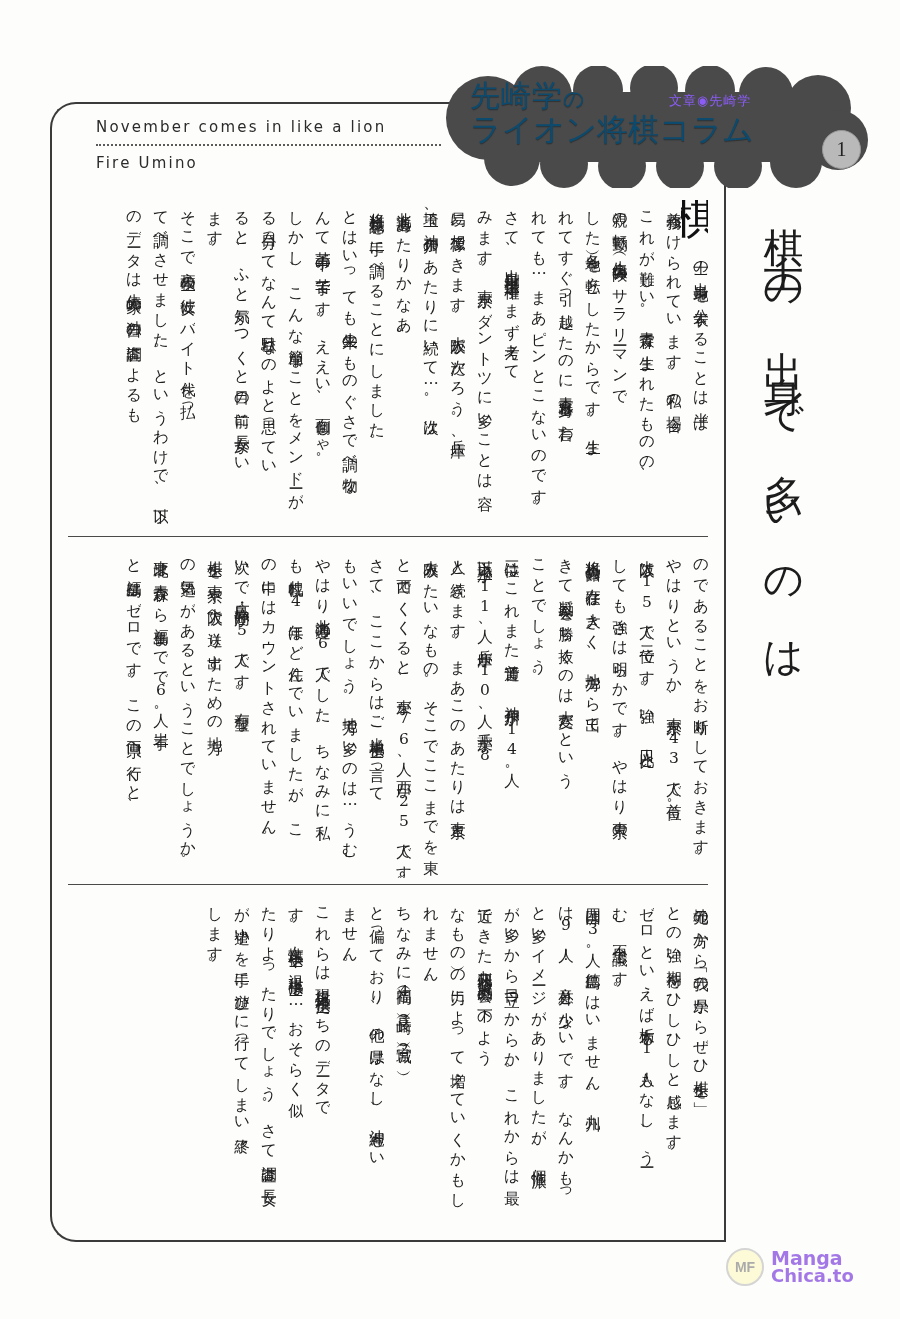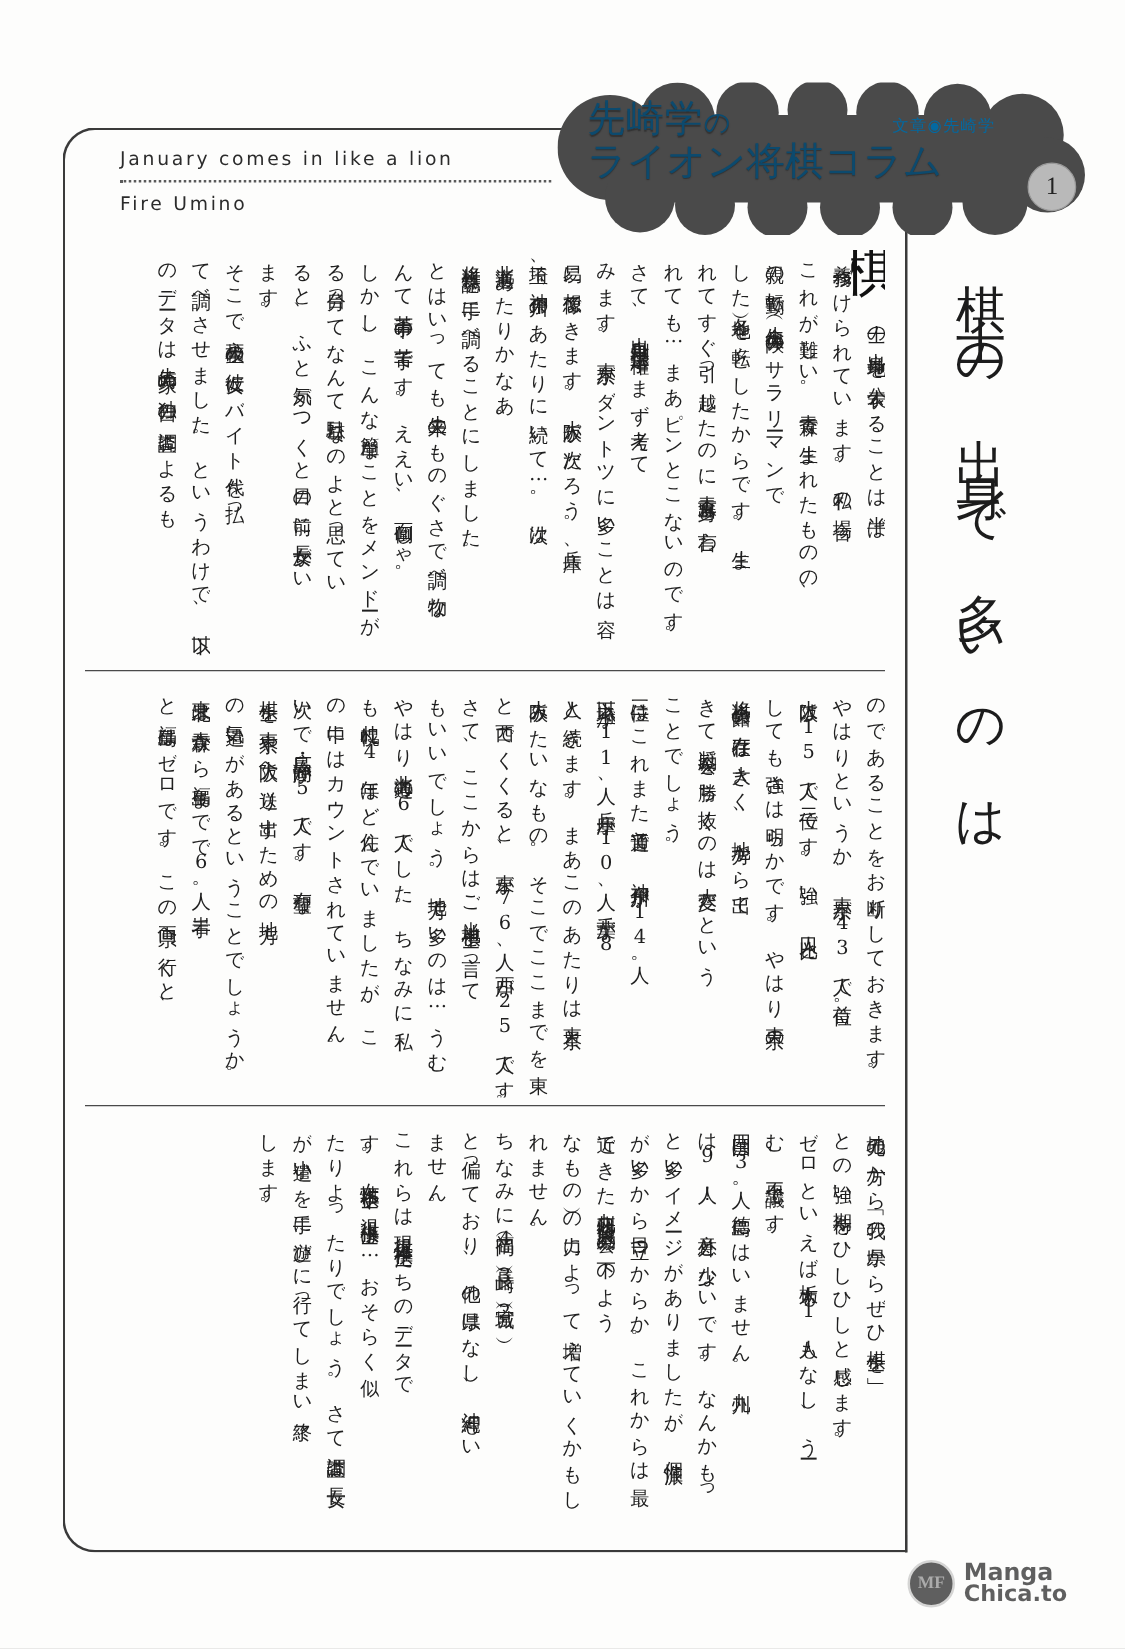--- a/index.html
+++ b/index.html
@@ -50,22 +50,22 @@
     color:#0c4a6e;
     font-family:"DejaVu Sans", sans-serif;
     line-height:1.04;
     text-shadow:0 1px 1px rgba(0,0,0,.35);
   }
   .banner-line1{font-size:30px;letter-spacing:1px;}
   .banner-line1 .small{font-size:21px;}
   .banner-line2{font-size:31px;letter-spacing:0px;margin-top:2px;}
   .byline{
     position:absolute;
-    left:714px;top:92px;
-    color:#0369a1;
+    left:669px;top:92px;
+    color:#8b5cf6;
     font-size:13px;
     font-family:Liberation Serif, serif;
     letter-spacing:1px;
     white-space:nowrap;
   }
   .issue-badge{
     position:absolute;
     left:822px;top:130px;
     width:37px;height:37px;
     border-radius:50%;
@@ -159,32 +159,32 @@
   .col.dropcap .body{padding-top:48px;display:block;}
   
   .watermark{
     position:absolute;
     left:726px;top:1248px;
     display:flex;align-items:center;gap:7px;
     opacity:.62;
   }
   .wm-badge{
     width:34px;height:34px;border-radius:50%;
-    background:#000000;border:2px solid #bdbdbd;
+    background:#fef9c3;border:2px solid #bdbdbd;
     display:flex;align-items:center;justify-content:center;
-    font-family:Liberation Serif, serif;
+    font-family:Liberation Sans, sans-serif;
     font-size:14px;font-weight:bold;color:#7a7a7a;
     position:relative;
   }
   .wm-text{
     font-family:"DejaVu Sans", sans-serif;
     font-weight:bold;
     font-size:19px;
     line-height:0.95;
-    color:#000000;
+    color:#6d28d9;
   }
   .wm-text .l2{font-size:18px;}
 </style>
 </head>
 <body>
 
 <div class="page">
 
   <div class="frame"></div>
   <div class="frame-right-top"></div>
@@ -217,21 +217,21 @@
       <span>先崎学</span><span class="small">の</span>
     </div>
     <div class="banner-line2">ライオン将棋コラム</div>
   </div>
 
   <div class="byline">文章◉先崎学</div>
 
   <div class="issue-badge">1</div>
 
   <div class="latin">
-    <div class="latin-line latin-en">January comes in like a lion</div>
+    <div class="latin-line latin-en">November comes in like a lion</div>
     <div class="latin-dots"></div>
     <div class="latin-line latin-author">Fire Umino</div>
   </div>
 
   <div class="headline">棋士の出身で多いのは</div>
 
   <div class="article">
     <div class="rule" id="rule0"></div>
     <div class="rule" id="rule1"></div>
     <div class="block" id="block0">

